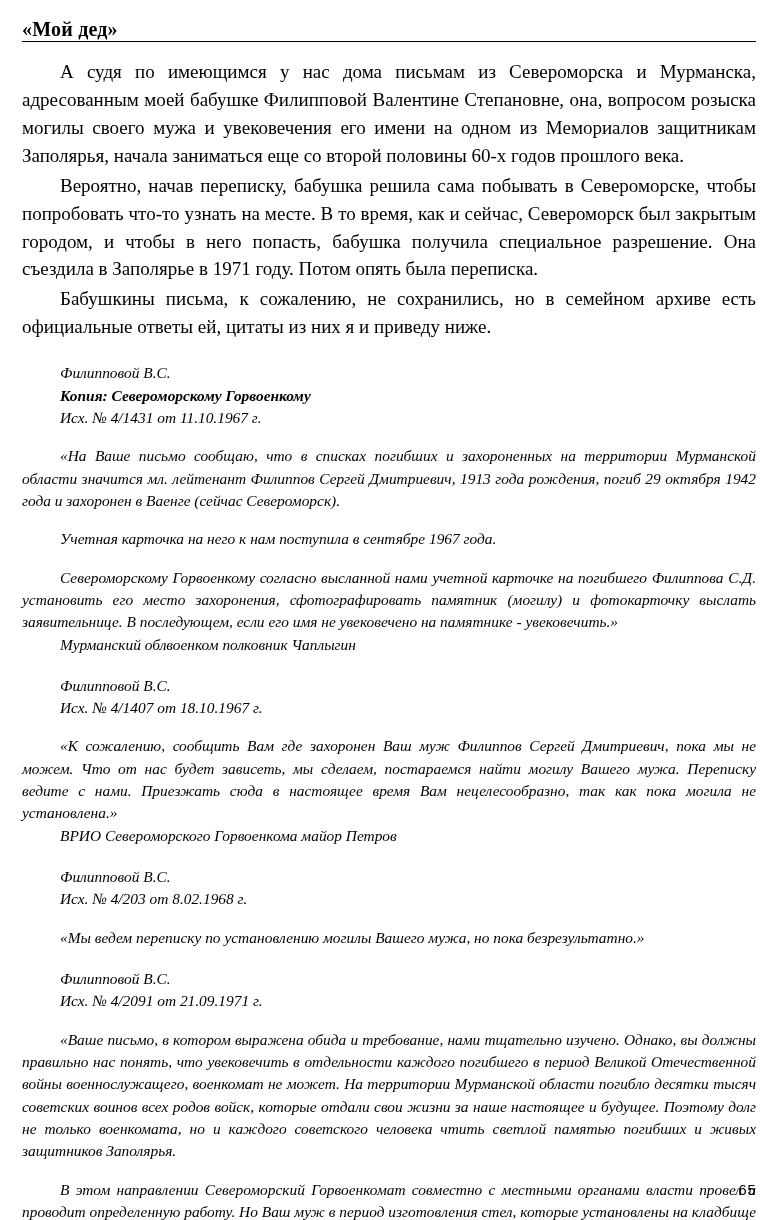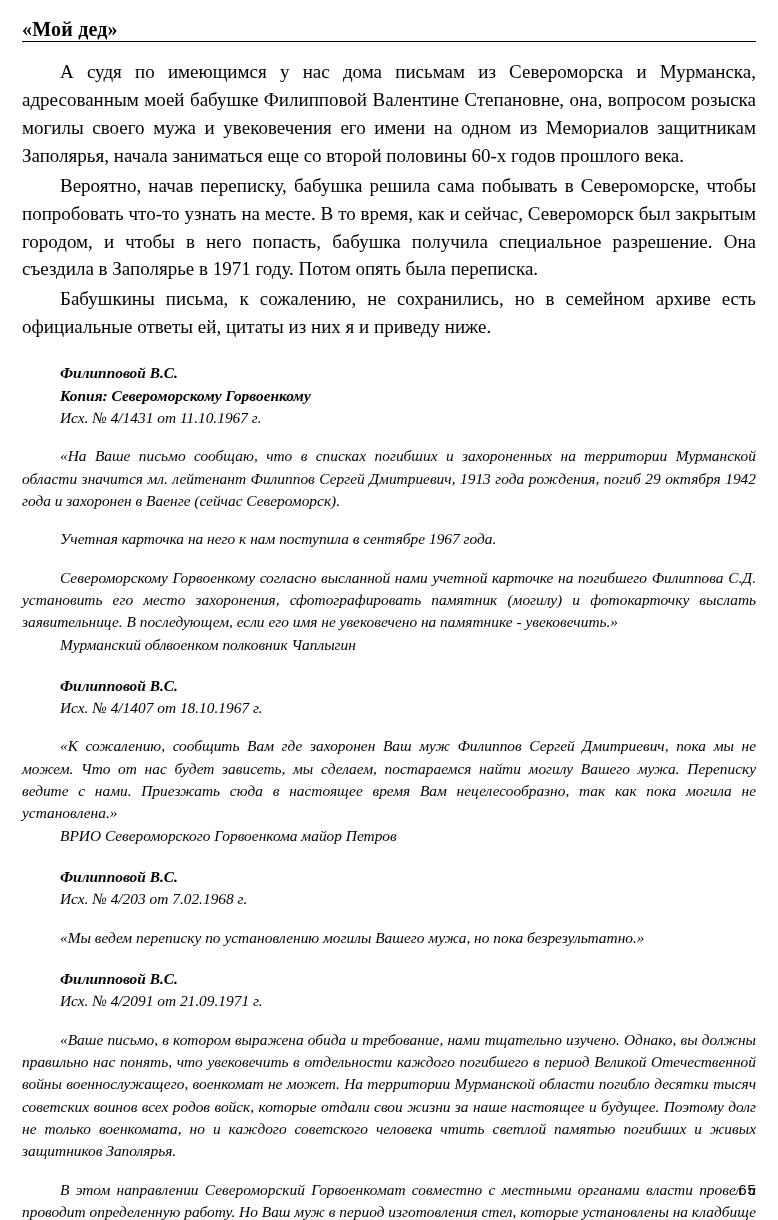--- a/index.html
+++ b/index.html
@@ -59,21 +59,21 @@
   }
   .gap-block { height: 19px; }
 
   .letter {
     font-style: italic;
     font-size: 15.4px;
     line-height: 1.45;
     text-align: justify;
   }
   .letter .addressee {
-    font-weight: bold;
+    font-weight: normal;
     font-style: italic;
     text-indent: 38px;
     display: block;
   }
   .letter .copyline {
     font-weight: bold;
     font-style: italic;
     text-indent: 38px;
     display: block;
   }
@@ -136,21 +136,21 @@
       <span class="addressee">Филипповой В.С.</span>
       <span class="outnum">Исх. № 4/1407 от 18.10.1967 г.</span>
       <span class="quote">«К сожалению, сообщить Вам где захоронен Ваш муж Филиппов Сергей Дмитриевич, пока мы не можем. Что от нас будет зависеть, мы сделаем, постараемся найти могилу Вашего мужа. Переписку ведите с нами. Приезжать сюда в настоящее время Вам нецелесообразно, так как пока могила не установлена.»</span>
       <span class="signature">ВРИО Североморского Горвоенкома майор Петров</span>
     </div>
 
     <div class="gap-block"></div>
 
     <div class="letter">
       <span class="addressee">Филипповой В.С.</span>
-      <span class="outnum">Исх. № 4/203 от 7.02.1968 г.</span>
+      <span class="outnum">Исх. № 4/203 от 8.02.1968 г.</span>
       <span class="quote">«Мы ведем переписку по установлению могилы Вашего мужа, но пока безрезультатно.»</span>
     </div>
 
     <div class="gap-block"></div>
 
     <div class="letter">
       <span class="addressee">Филипповой В.С.</span>
       <span class="outnum">Исх. № 4/2091 от 21.09.1971 г.</span>
       <span class="quote">«Ваше письмо, в котором выражена обида и требование, нами тщательно изучено. Однако, вы должны правильно нас понять, что увековечить в отдельности каждого погибшего в период Великой Отечественной войны военнослужащего, военкомат не может. На территории Мурманской области погибло десятки тысяч советских воинов всех родов войск, которые отдали свои жизни за наше настоящее и будущее. Поэтому долг не только военкомата, но и каждого советского человека чтить светлой памятью погибших и живых защитников Заполярья.</span>
       <span class="quote">В этом направлении Североморский Горвоенкомат совместно с местными органами власти провел и проводит определенную работу. Но Ваш муж в период изготовления стел, которые установлены на кладбище г. Североморска, для нас был неизвестен, т.к. в списках</span>

